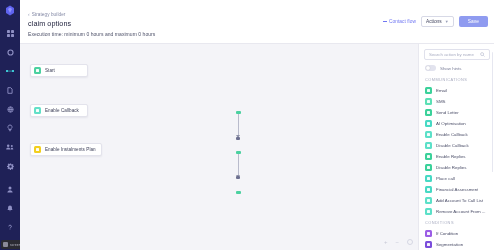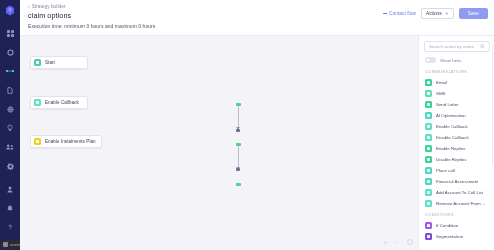--- a/index.html
+++ b/index.html
@@ -2,21 +2,21 @@
 <html><head>
 <meta charset="utf-8">
 <style>
   * { box-sizing: border-box; margin: 0; padding: 0; }
   html, body {
     width: 494px; height: 250px;
     overflow: hidden;
     font-family: "Liberation Sans", sans-serif;
     background: #ffffff;
   }
-  .app { position: relative; width: 494px; height: 250px; display: flex; }
+  .app { position: relative; width: 494px; height: 250px; display: flex; align-items: flex-end; }
 
   
   .leftnav {
     width: 20px; height: 250px;
     background: #1f2157;
     display: flex; flex-direction: column; align-items: center;
     padding-top: 4px;
     flex: none;
     position: relative;
   }

